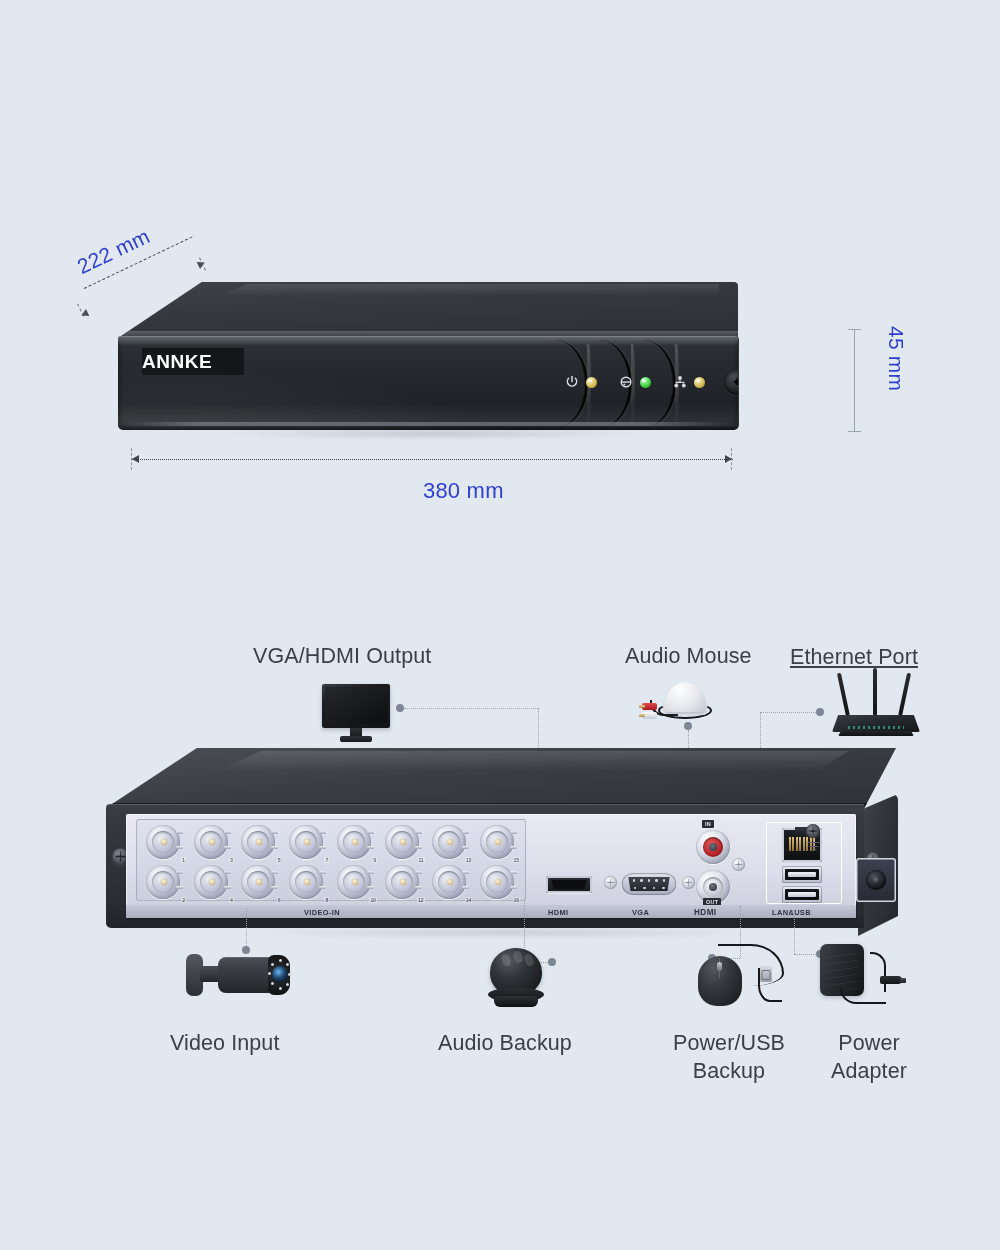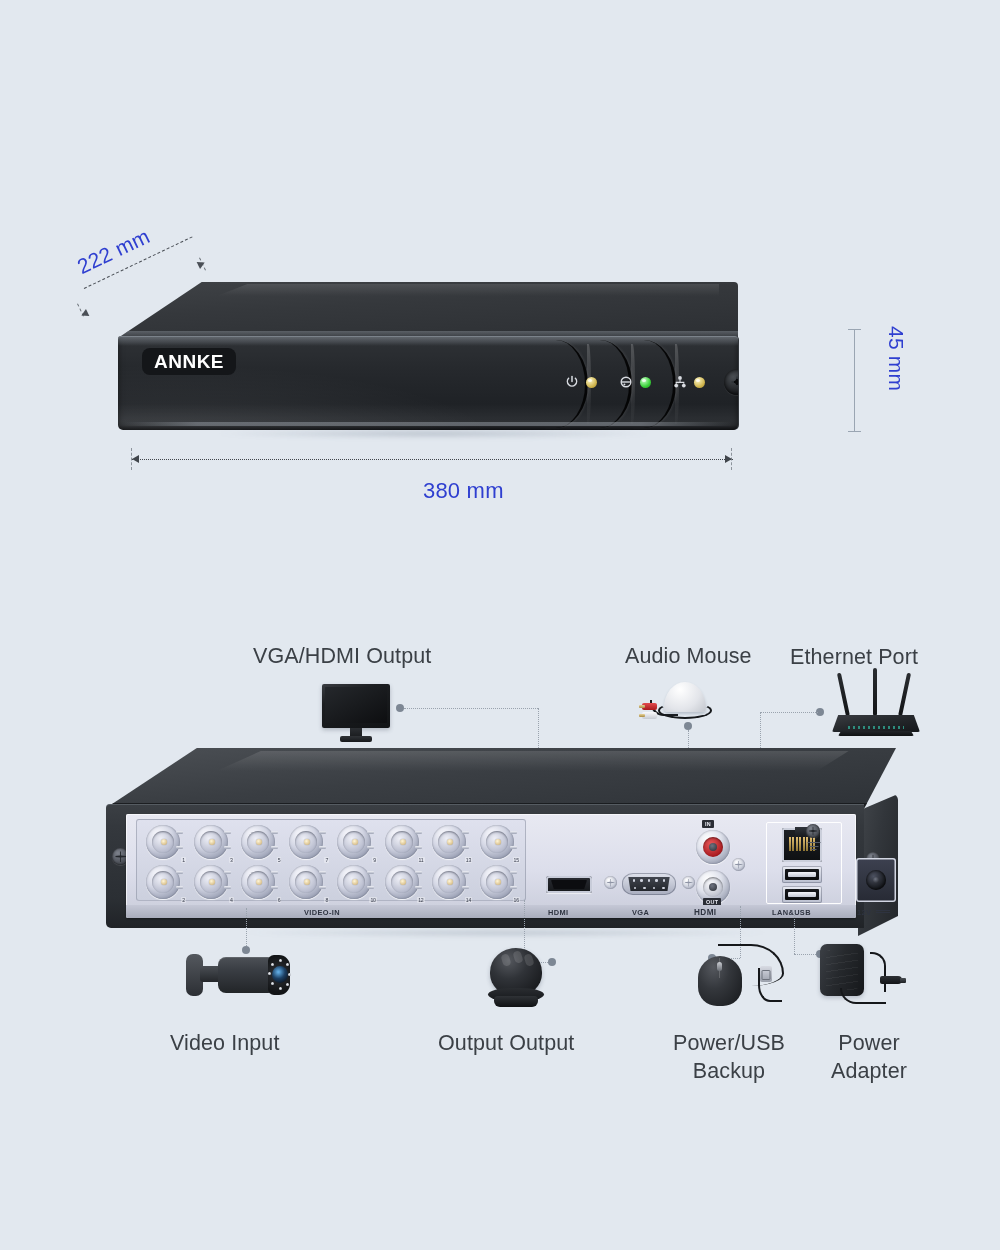--- a/index.html
+++ b/index.html
@@ -71,24 +71,24 @@
     border-radius: 3px;
   }
   
   .fu-side {
     position:absolute; right:-1px; top:54px; width: 16px; height: 94px;
     background: linear-gradient(90deg, #1b1e22, #33373c);
     border-radius: 0 4px 5px 0;
   }
   
   .fu-logo {
-    position:absolute; left: 24px; top: 12px; width: 94px; height: 27px;
+    position:absolute; left: 24px; top: 12px; width: 102px; height: 27px;
     background: #141619;
-    display:flex; align-items:center; justify-content:center;
-    border-radius: 8px;
+    display:flex; align-items:center; 
+    border-radius: 1px;
   }
   .fu-logo span {
     color:#fff; font-weight: 700; font-size: 19px; letter-spacing: .5px;
     font-family: "Liberation Sans", sans-serif;
   }
   
   .swoosh {
     position:absolute; width: 46px; height: 88px;
     border-right: 3px solid rgba(0,0,0,.85);
     border-radius: 0 70% 70% 0 / 0 50% 50% 0;
@@ -668,21 +668,21 @@
       <div class="arw" style="left:2px; border-right:7px solid #40454b;"></div>
       <div class="arw" style="left:595px; border-left:7px solid #40454b;"></div>
     </div>
     <div class="dim-label" style="left:423px; top:478px; font-size:22px;">380 mm</div>
   </div>
 
   <div>
 
     <div class="callout-label" style="left:253px; top:643px;">VGA/HDMI Output</div>
     <div class="callout-label" style="left:625px; top:643px;">Audio Mouse</div>
-    <div class="callout-label" style="left:790px; top:644px;">Ethernet Port</div>
+    <div class="callout-label" style="left:790px; top:644px;text-decoration:underline;">Ethernet Port</div>
 
     <div class="ico-monitor" style="left:322px; top:684px;">
       <div class="screen"></div>
       <div class="neck"></div>
       <div class="base"></div>
     </div>
 
     <div class="ico-mic" style="left:640px; top:676px;">
       <div class="cable"></div>
       <div class="ring"></div>
@@ -977,18 +977,18 @@
     </div>
 
     <div class="ico-psu" style="left:818px; top:940px;">
       <div class="brick"></div>
       <div class="wire"></div>
       <div class="wire2"></div>
       <div class="dcplug"></div>
     </div>
 
     <div class="callout-label" style="left:170px; top:1030px;">Video Input</div>
-    <div class="callout-label" style="left:438px; top:1030px;">Output Output</div>
+    <div class="callout-label" style="left:438px; top:1030px;">Audio Backup</div>
     <div class="callout-label two-line" style="left:648px; top:1030px; width:162px;">Power/USB Backup</div>
     <div class="callout-label two-line" style="left:816px; top:1030px; width:106px;">Power Adapter</div>
   </div>
 
 </div>
 
 </body></html>

